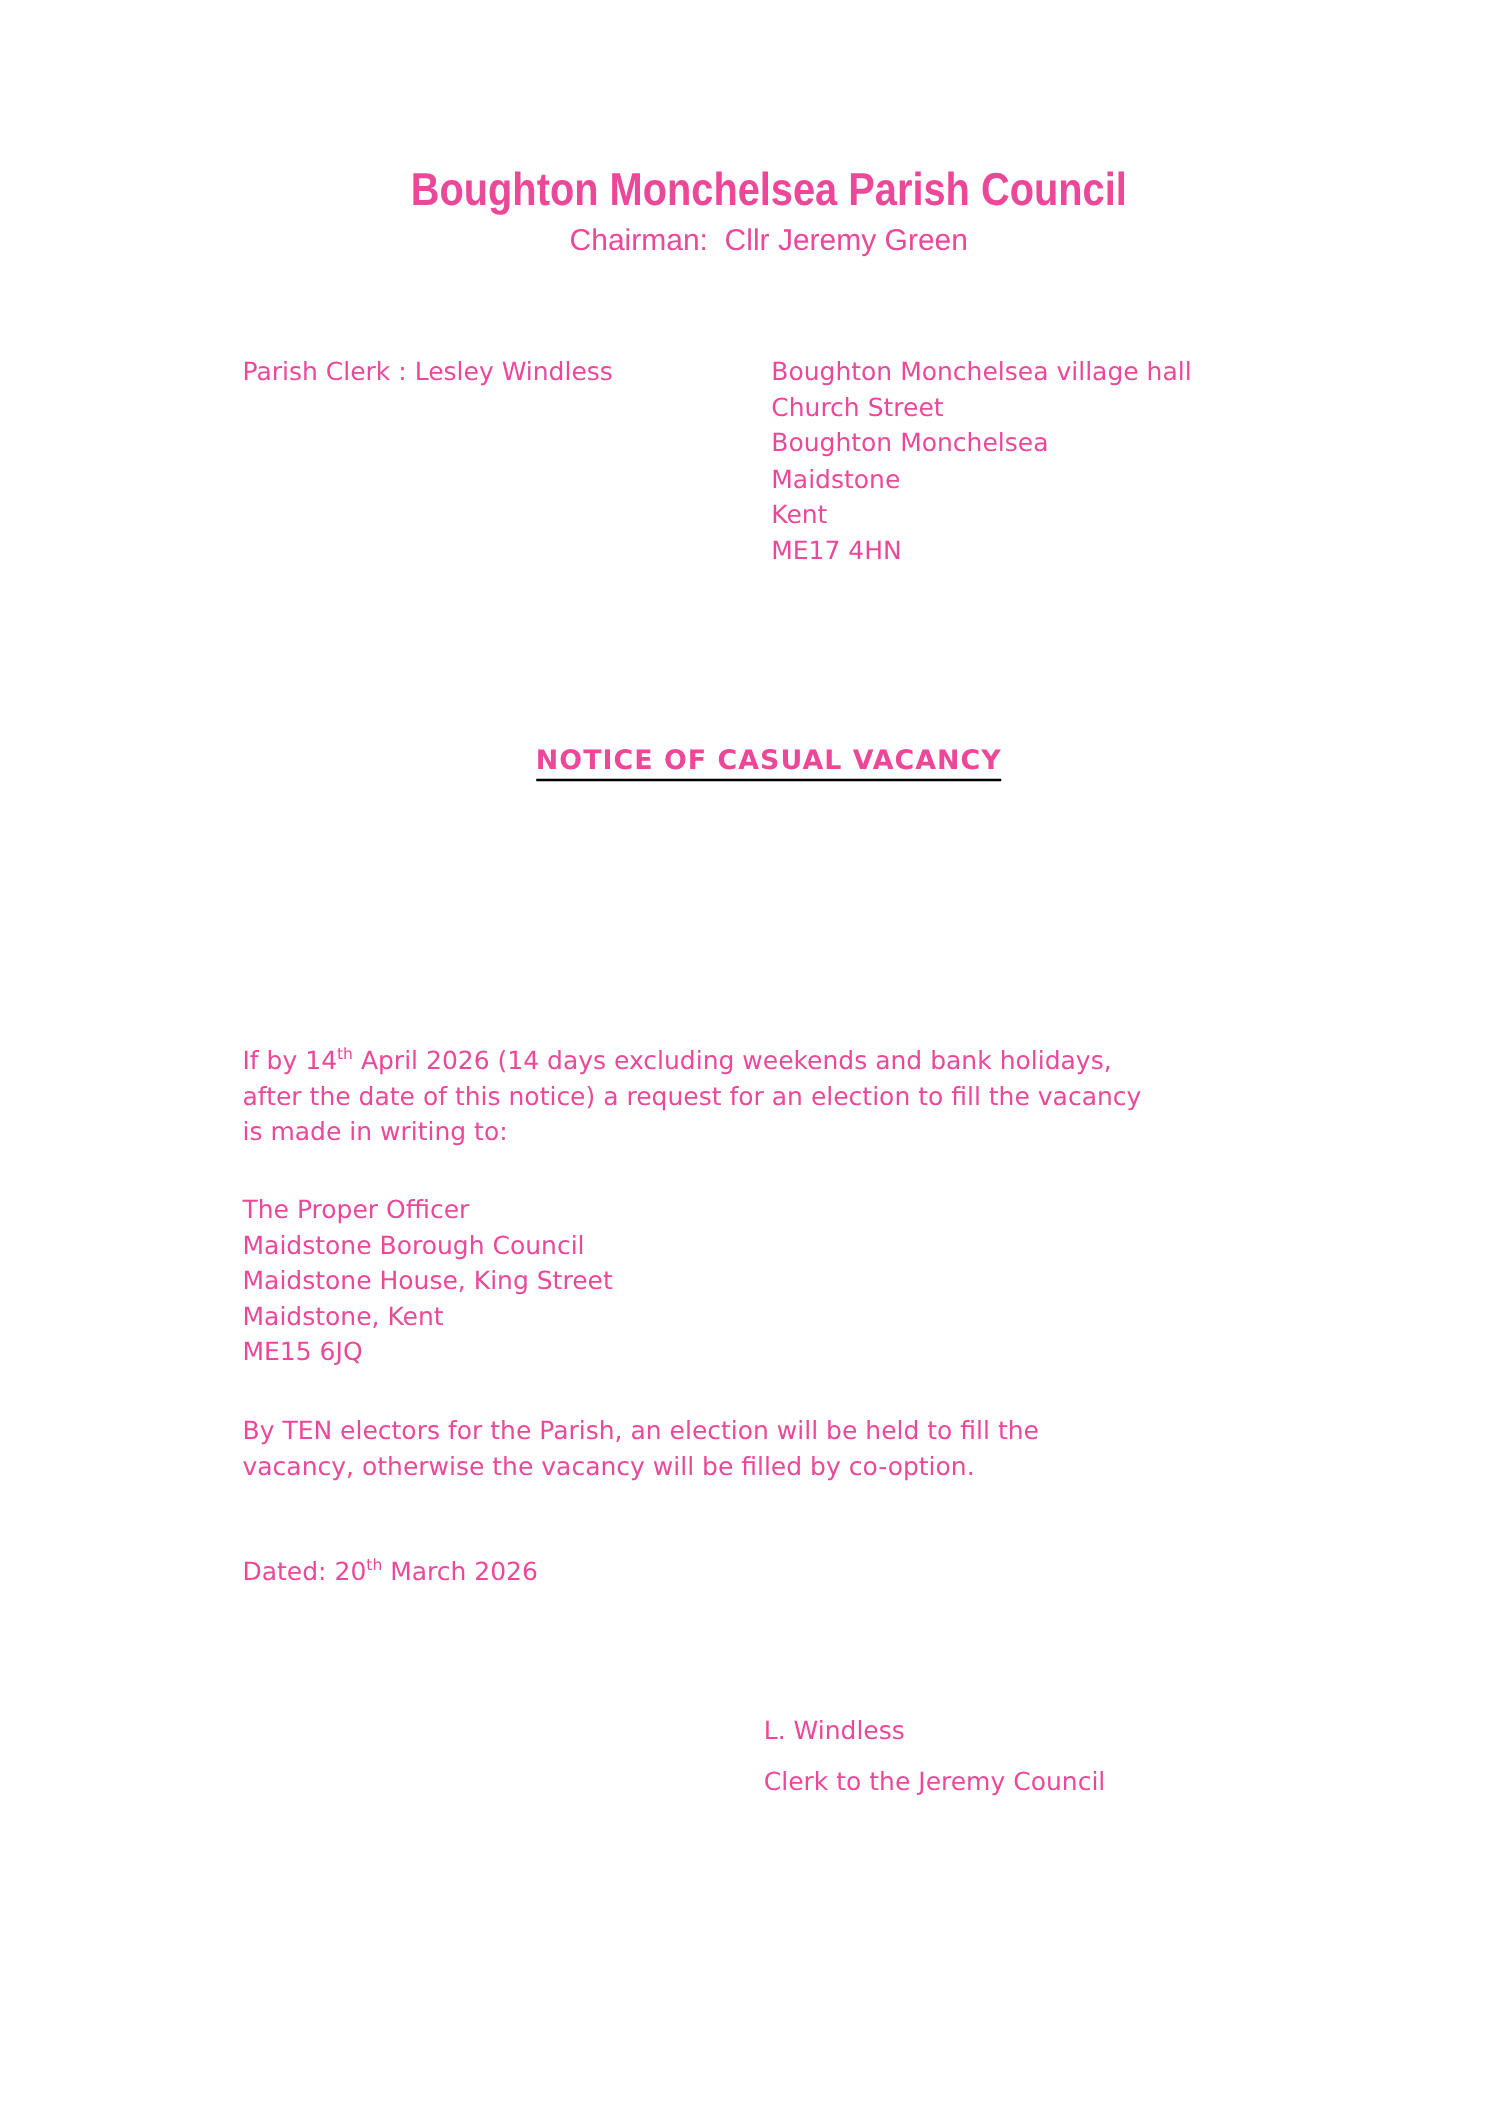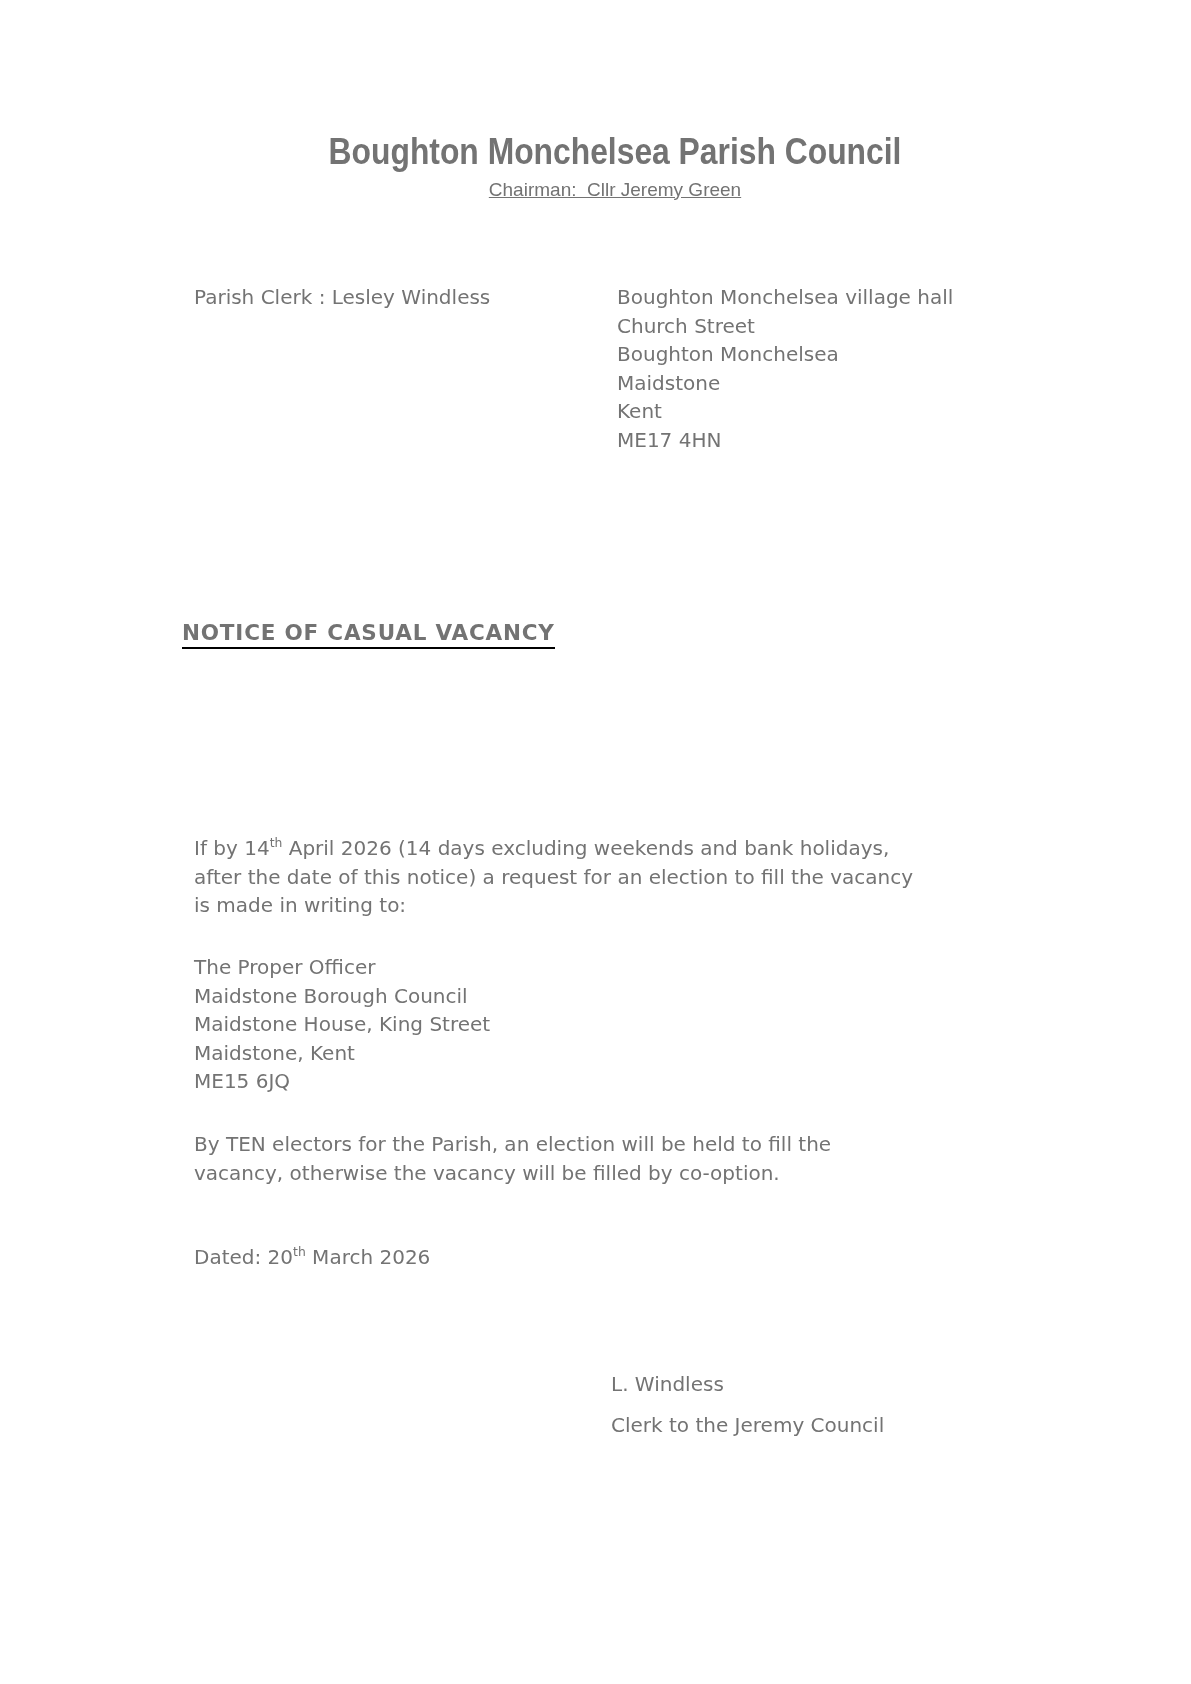--- a/index.html
+++ b/index.html
@@ -5,21 +5,21 @@
   html, body {
     margin: 0;
     padding: 0;
     background: #ffffff;
   }
   .page {
     position: relative;
     width: 1191px;
     height: 1540px;
     background: #ffffff;
-    color: #737373;
+    color: #ec4899;
     font-family: "DejaVu Sans", sans-serif;
     overflow: hidden;
   }
   .doc-header {
     position: absolute;
     left: 182px;
     top: 131px;
     width: 866px;
     text-align: center;
   }
@@ -29,38 +29,38 @@
     font-weight: bold;
     font-size: 37px;
     line-height: 1.15;
     white-space: nowrap;
     transform: scaleX(0.86);
     transform-origin: 50% 50%;
   }
   .doc-subtitle {
     margin: 5px 0 0 0;
     font-family: "Liberation Sans", sans-serif;
-    font-size: 19px;
+    font-size: 24px;
     line-height: 1.2;
     white-space: pre-wrap;
-    text-decoration: underline;
   }
   .txt {
     font-size: 20px;
     line-height: 28.5px;
     white-space: pre;
     margin: 12px;
   }
   .clerk-line   { position: absolute; left: 182px; top: 271px; }
   .council-address { position: absolute; left: 605px; top: 271px; }
   .notice-title-wrap {
     position: absolute;
     left: 182px;
-    top: 620px;
+    top: 596px;
     width: 866px;
+    text-align: center;
   }
   .notice-title {
     display: inline-block;
     font-weight: bold;
     font-size: 21.5px;
     letter-spacing: 0.8px;
     border-bottom: 2.5px solid #000;
     padding-bottom: 2px;
     white-space: nowrap;
   }

